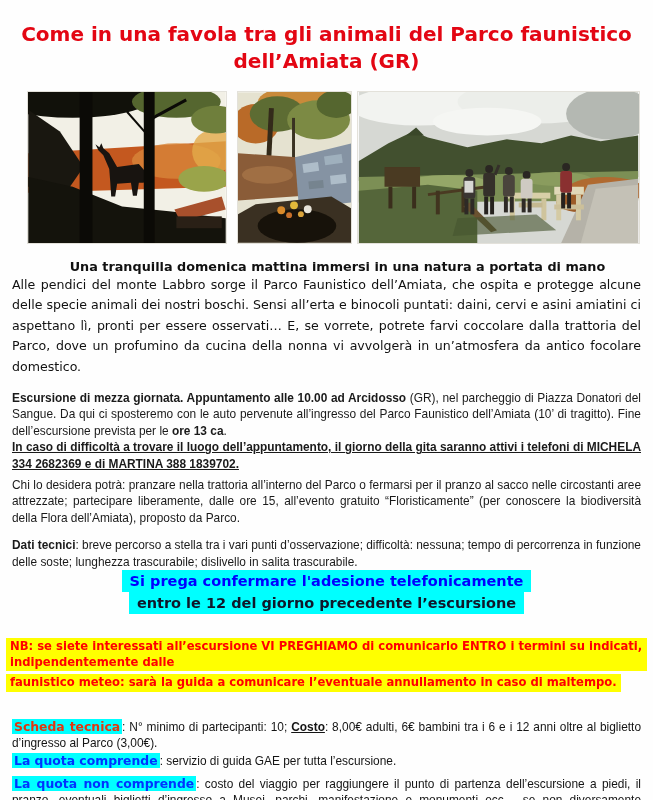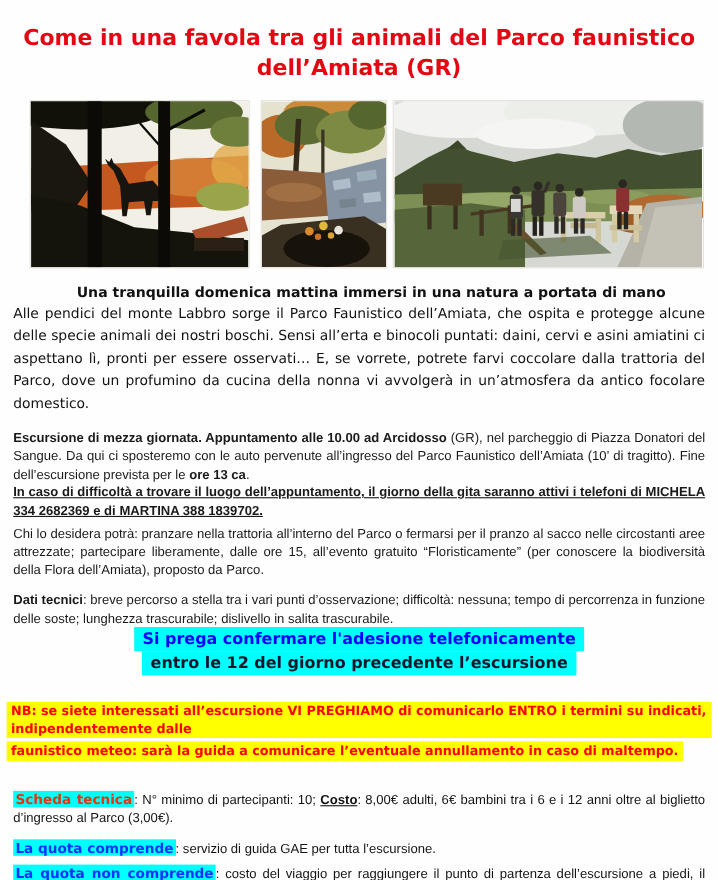--- a/index.html
+++ b/index.html
@@ -51,21 +51,21 @@
   }
 
   .nb-wrap { margin-top:7px; padding:17px 6px; text-align:left; }
   .nb-line {
     display:inline-block; padding:1px 4px;
     font-size:11.6px; line-height:15.5px; font-weight:bold;
   }
 
   .fee { padding:0 12px; text-align:justify; font-size:11.9px; line-height:16.4px; }
   .p-scheda { margin-top:10px; }
-  .p-quota1 { margin-top:12px; }
+  .p-quota1 { margin-top:2px; }
   .p-quota2 { margin-top:6px; }
   .fee-lead {
     font-family:"DejaVu Sans", sans-serif; font-weight:bold;
     font-size:12.4px; padding:0 2px;
   }
 </style>
 </head>
 <body>
 
 <div class="page">

